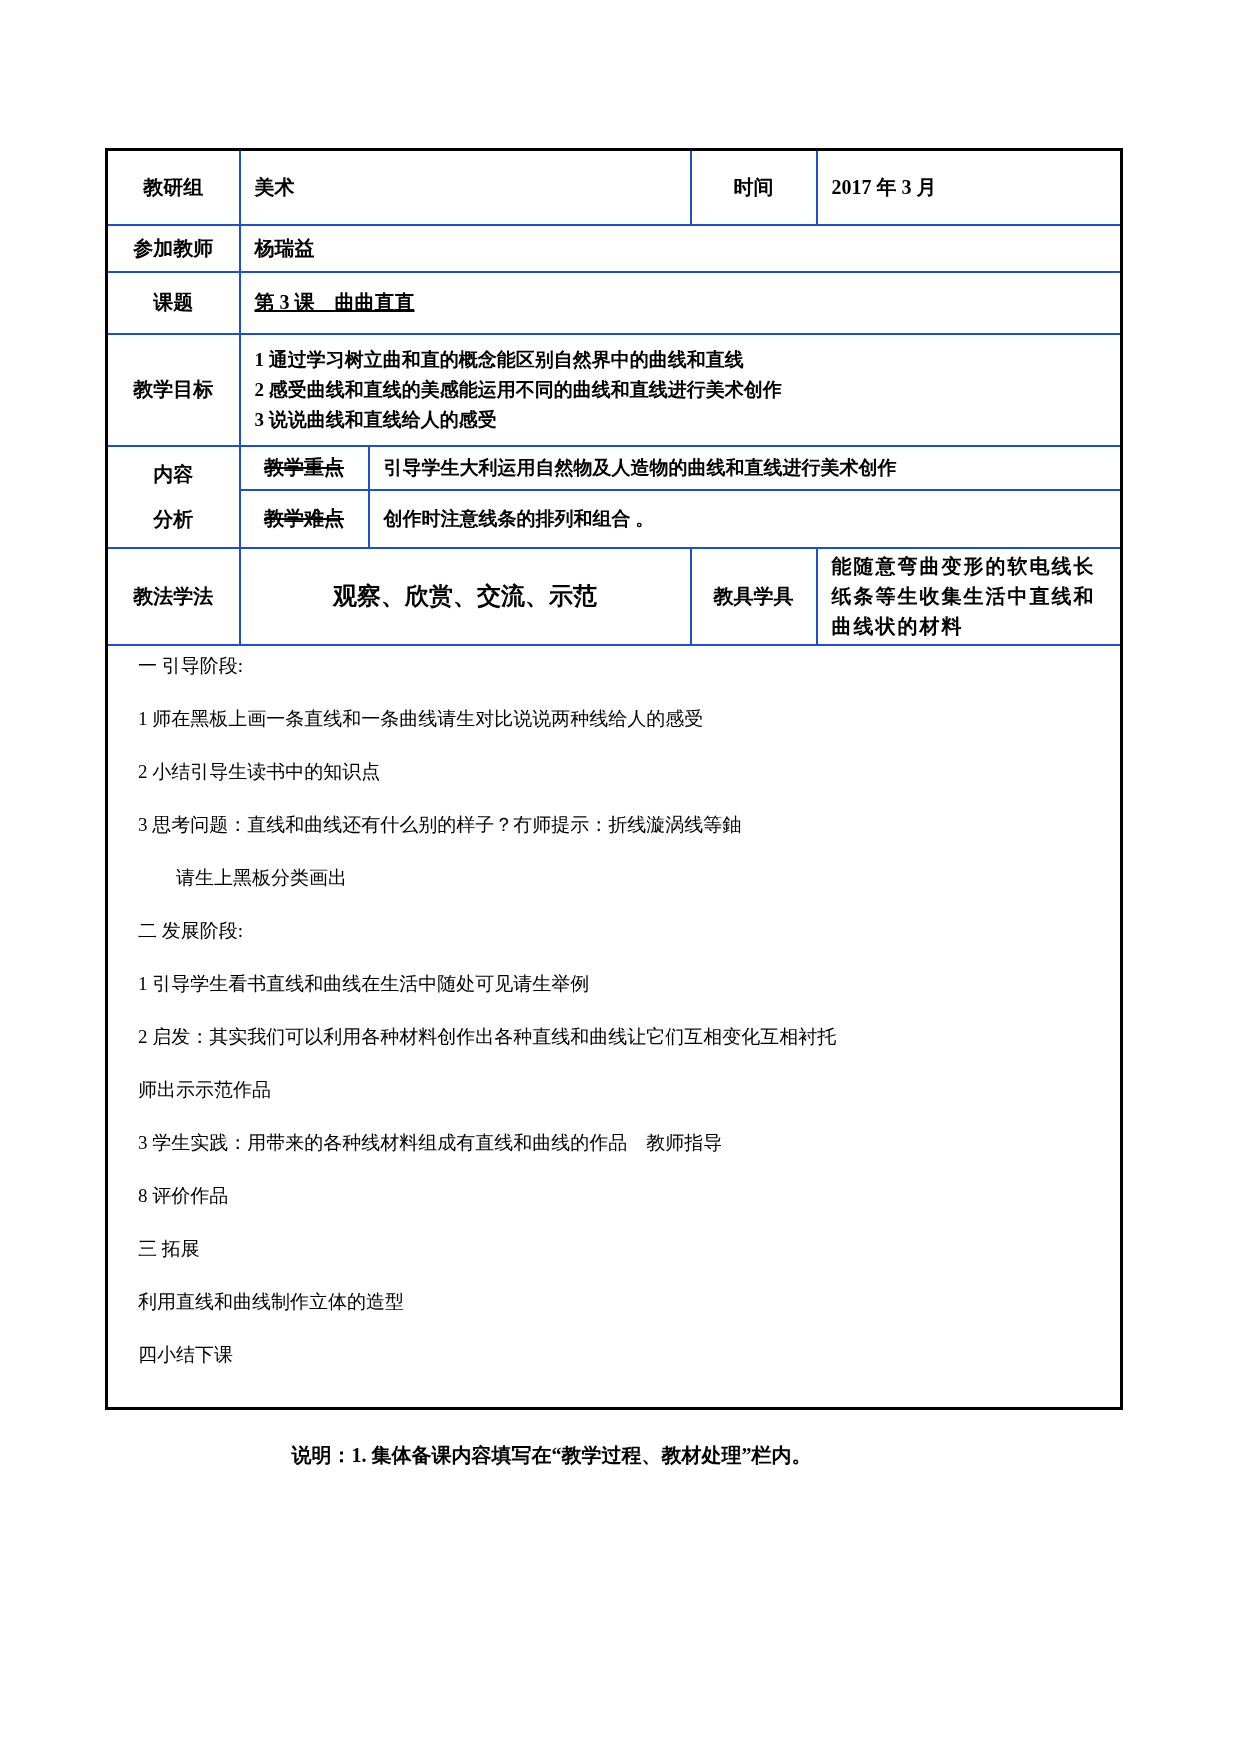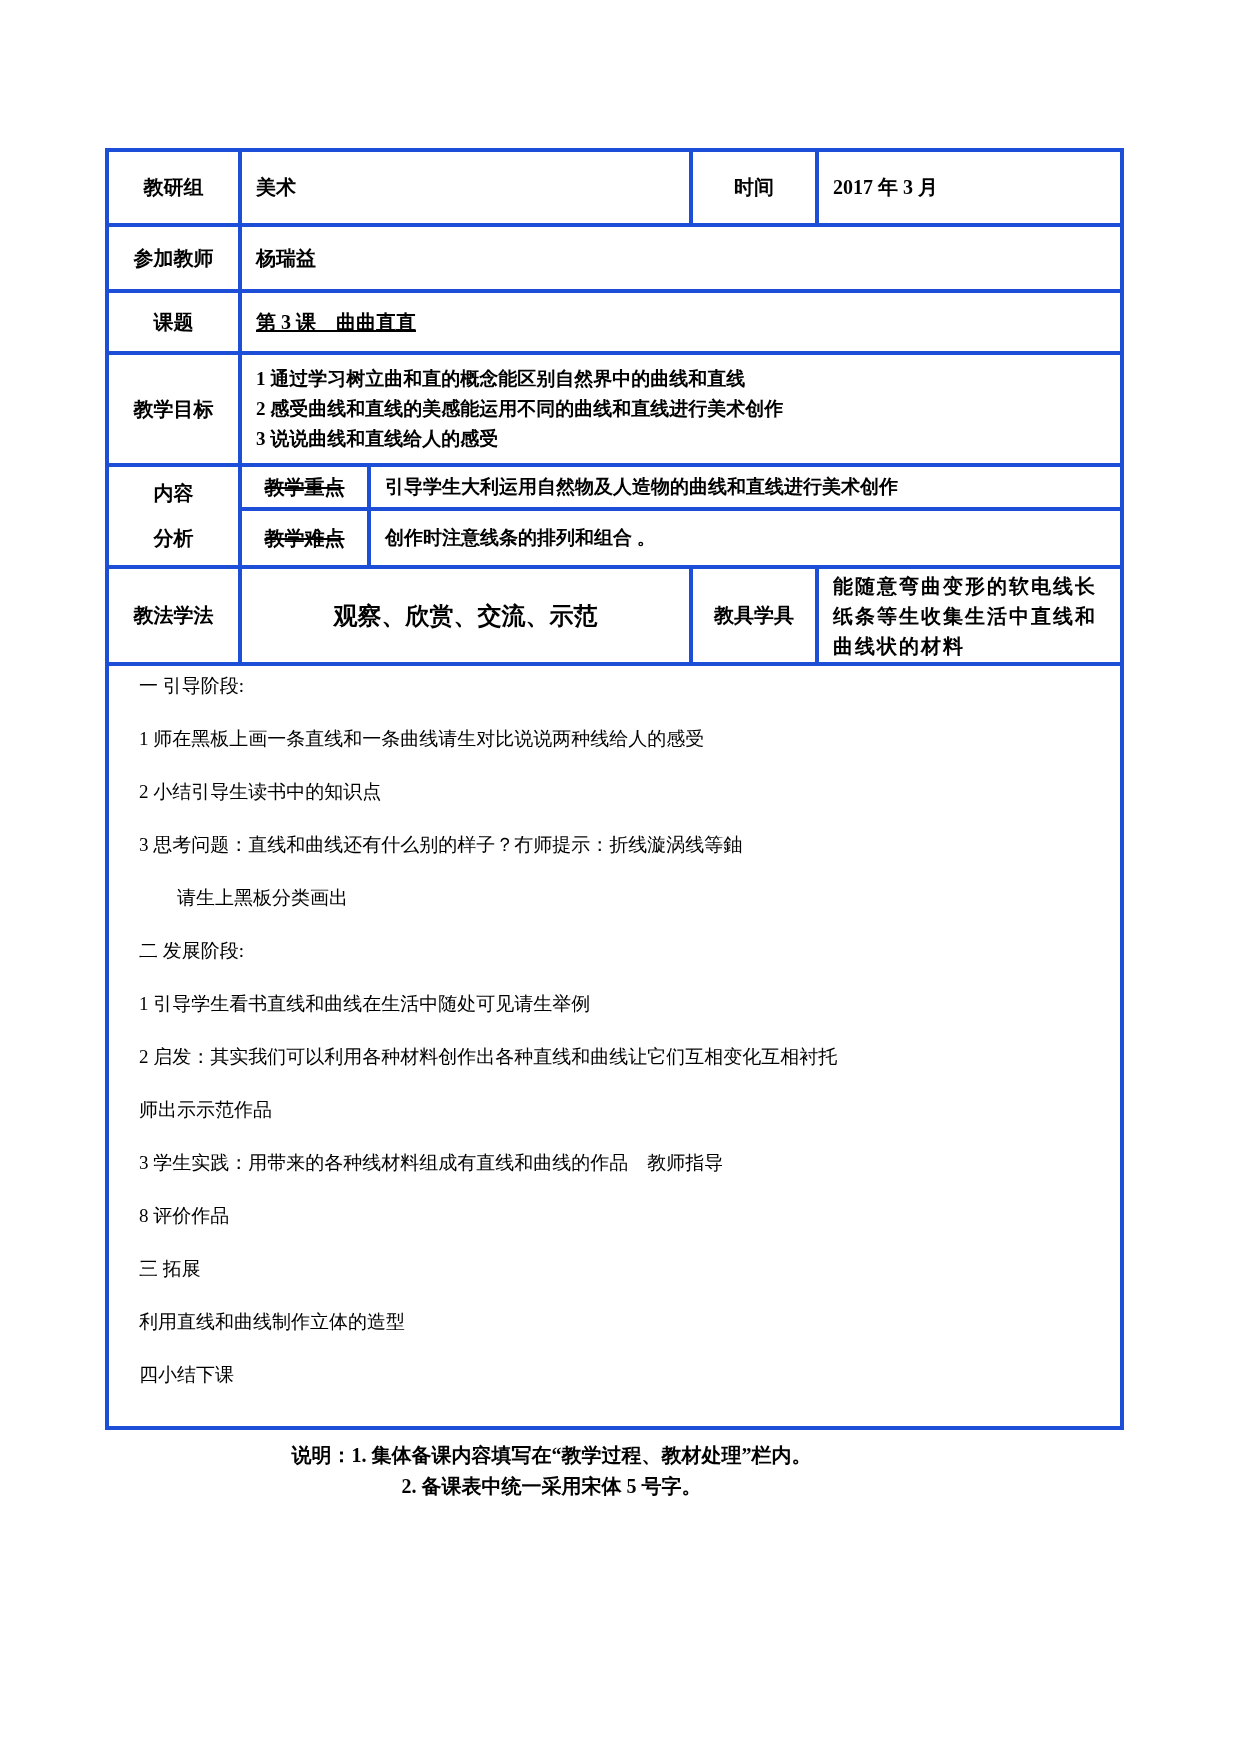--- a/index.html
+++ b/index.html
@@ -17,21 +17,21 @@
   .doc-table {
     position: absolute;
     left: 105px;
     top: 148px;
     width: 1015px;
     border-collapse: collapse;
     table-layout: fixed;
     border: 3px solid #000000;
   }
   .doc-table td {
-    border: 4px solid #1d4ed8;
+    border: 2px solid #1d4ed8;
     padding: 0 14px;
     vertical-align: middle;
     overflow: hidden;
   }
   .cell-label {
     text-align: center;
     font-weight: bold;
     font-size: 20px;
     padding: 0 4px;
   }
@@ -105,21 +105,21 @@
     <col style="width:126px">
     <col style="width:305px">
   </colgroup>
   <tbody>
     <tr style="height:75px">
       <td class="cell-label">教研组</td>
       <td class="cell-value" colspan="2">美术</td>
       <td class="cell-label">时间</td>
       <td class="cell-value">2017 年 3 月</td>
     </tr>
-    <tr style="height:66px">
+    <tr style="height:47px">
       <td class="cell-label">参加教师</td>
       <td class="cell-value" colspan="4">杨瑞益</td>
     </tr>
     <tr style="height:62px">
       <td class="cell-label">课题</td>
       <td class="cell-value" colspan="4">
         <span class="underline">第 3 课　曲曲直直</span>
       </td>
     </tr>
     <tr style="height:112px">
@@ -168,14 +168,13 @@
         <p>三 拓展</p>
         <p>利用直线和曲线制作立体的造型</p>
         <p>四小结下课</p>
       </td>
     </tr>
   </tbody>
 </table>
 
 <div class="notes">
   <p>说明：1. 集体备课内容填写在“教学过程、教材处理”栏内。</p>
-  <p>2. 备课表中统一采用宋体 5 号字。</p>
 </div>
 
 </body></html>

